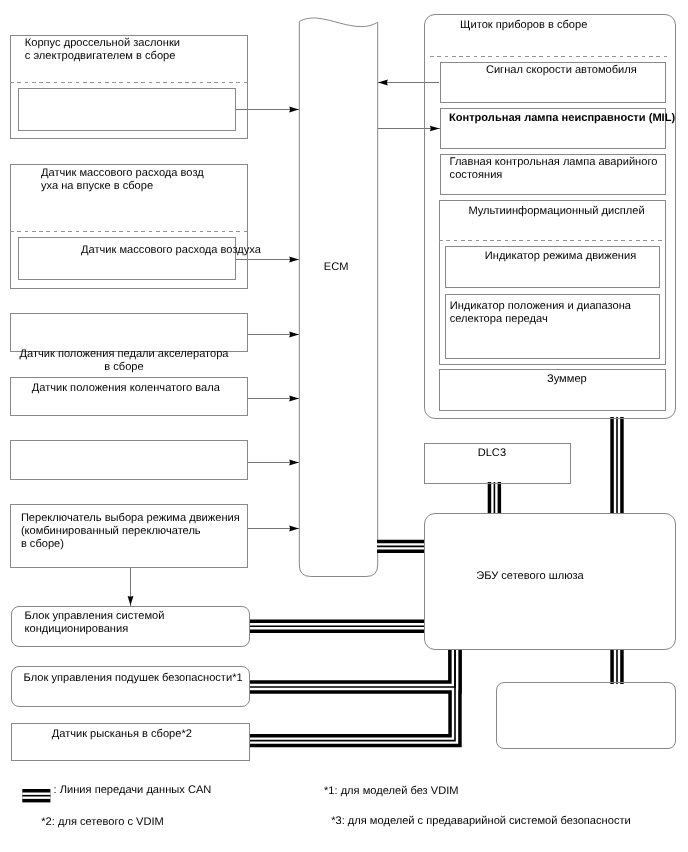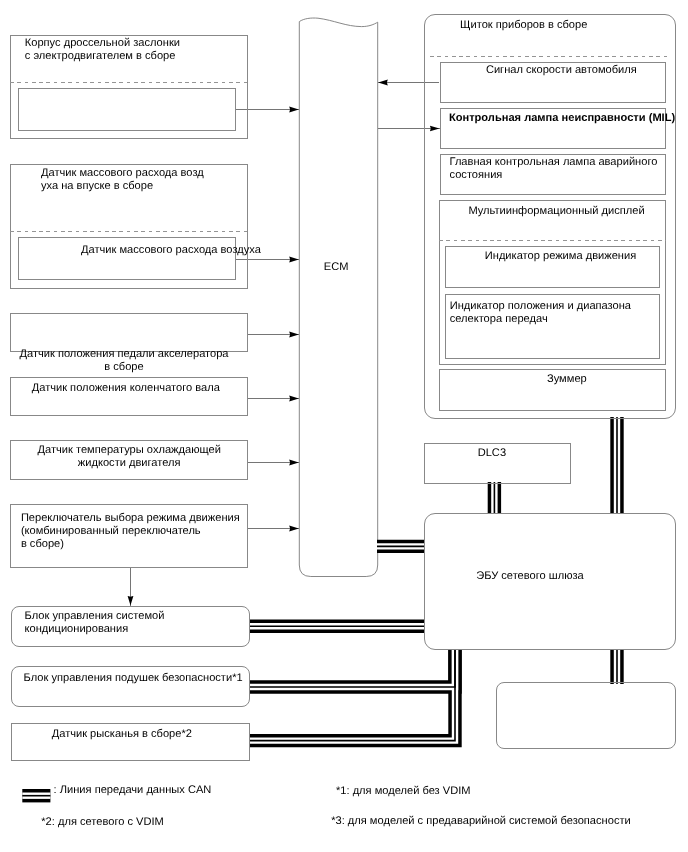--- a/index.html
+++ b/index.html
@@ -37,22 +37,20 @@
   <div class="lbl" style="left:41.0px;top:243.6px;margin-left:40px;">Датчик массового расхода воздуха</div>
 
   <div class="box" style="left:10px;top:313px;width:238px;height:39px;"></div>
   <div class="lbl" style="left:19.5px;top:300px;width:209px;text-align:center;margin-top:48px;">Датчик положения педали акселератора
 в сборе</div>
 
   <div class="box" style="left:10px;top:377px;width:238px;height:39px;"></div>
   <div class="lbl" style="left:31.7px;top:381.6px;">Датчик положения коленчатого вала</div>
 
   <div class="box" style="left:10px;top:440px;width:238px;height:40px;"></div>
-  <div class="lbl" style="left:36.2px;top:444.4px;width:186px;text-align:center;">Датчик температуры охлаждающей
-жидкости двигателя</div>
 
   <div class="box" style="left:10px;top:504px;width:238px;height:64px;"></div>
   <div class="lbl" style="left:20.9px;top:511.5px;">Переключатель выбора режима движения
 (комбинированный переключатель
 в сборе)</div>
 
   <div class="box round" style="left:11px;top:606px;width:239px;height:41px;"></div>
   <div class="lbl" style="left:24.6px;top:609.7px;">Блок управления системой
 кондиционирования</div>
 
@@ -94,21 +92,21 @@
 
   <div class="box" style="left:424px;top:443px;width:147px;height:41px;"></div>
   <div class="lbl" style="left:477.7px;top:446.7px;">DLC3</div>
 
   <div class="box round" style="left:424px;top:513px;width:252px;height:137px;border-radius:11px;"></div>
   <div class="lbl" style="left:476.2px;top:569.7px;">ЭБУ сетевого шлюза</div>
 
   <div class="box round" style="left:496px;top:682px;width:180px;height:67px;"></div>
 
   <div class="lbl" style="left:53.6px;top:784.3px;">: Линия передачи данных CAN</div>
-  <div class="lbl" style="left:336px;top:785.0px;">*1: для моделей без VDIM</div>
+  <div class="lbl" style="left:324px;top:785.0px;">*1: для моделей без VDIM</div>
   <div class="lbl" style="left:41.3px;top:815.8px;">*2: для сетевого с VDIM</div>
   <div class="lbl" style="left:331.2px;top:814.7px;">*3: для моделей с предаварийной системой безопасности</div>
 
   <svg class="ov" viewBox="0 0 688 852" xmlns="http://www.w3.org/2000/svg">
     <defs>
       <marker id="ah" markerWidth="11" markerHeight="7" refX="10" refY="3.5" orient="auto" markerUnits="userSpaceOnUse">
         <path d="M0.4,0.6 L10,3.5 L0.4,6.4 L1.3,3.5 z" fill="#000"></path>
       </marker>
     </defs>
 

